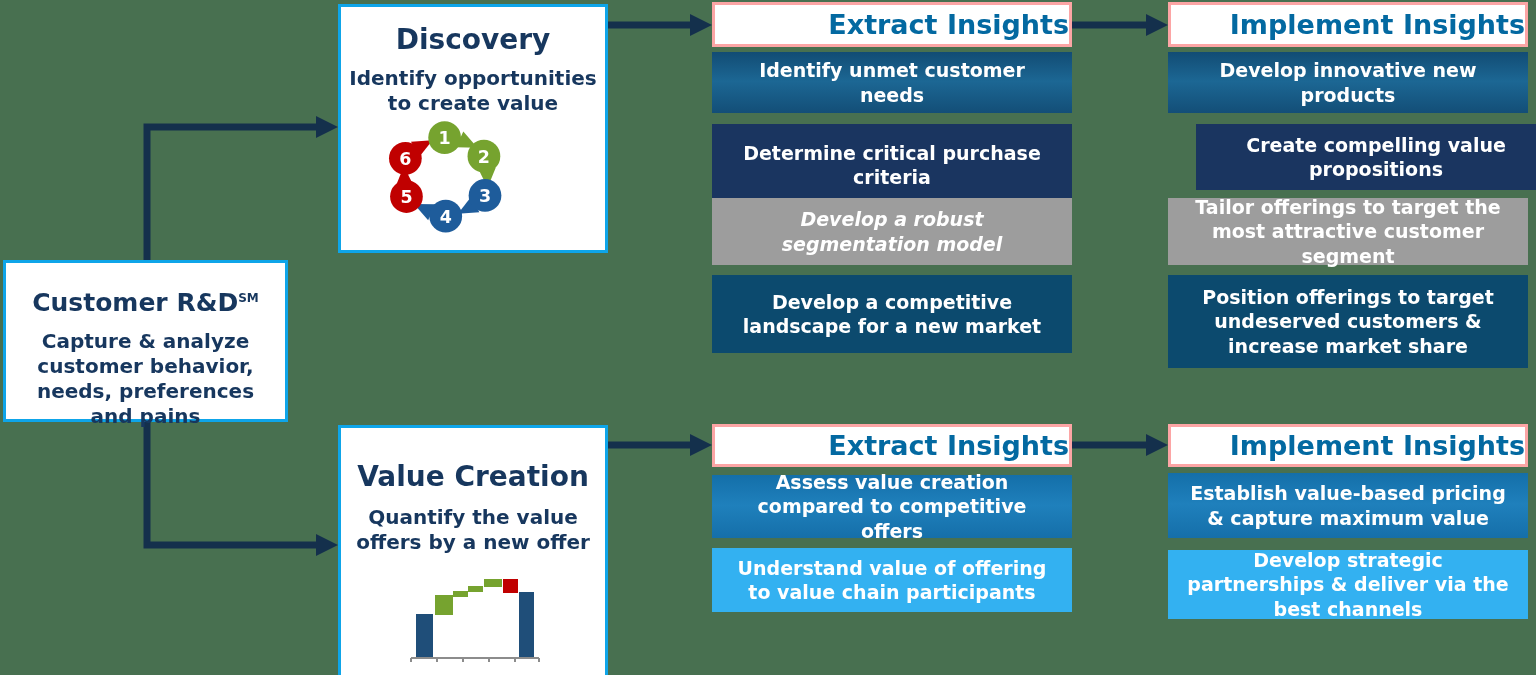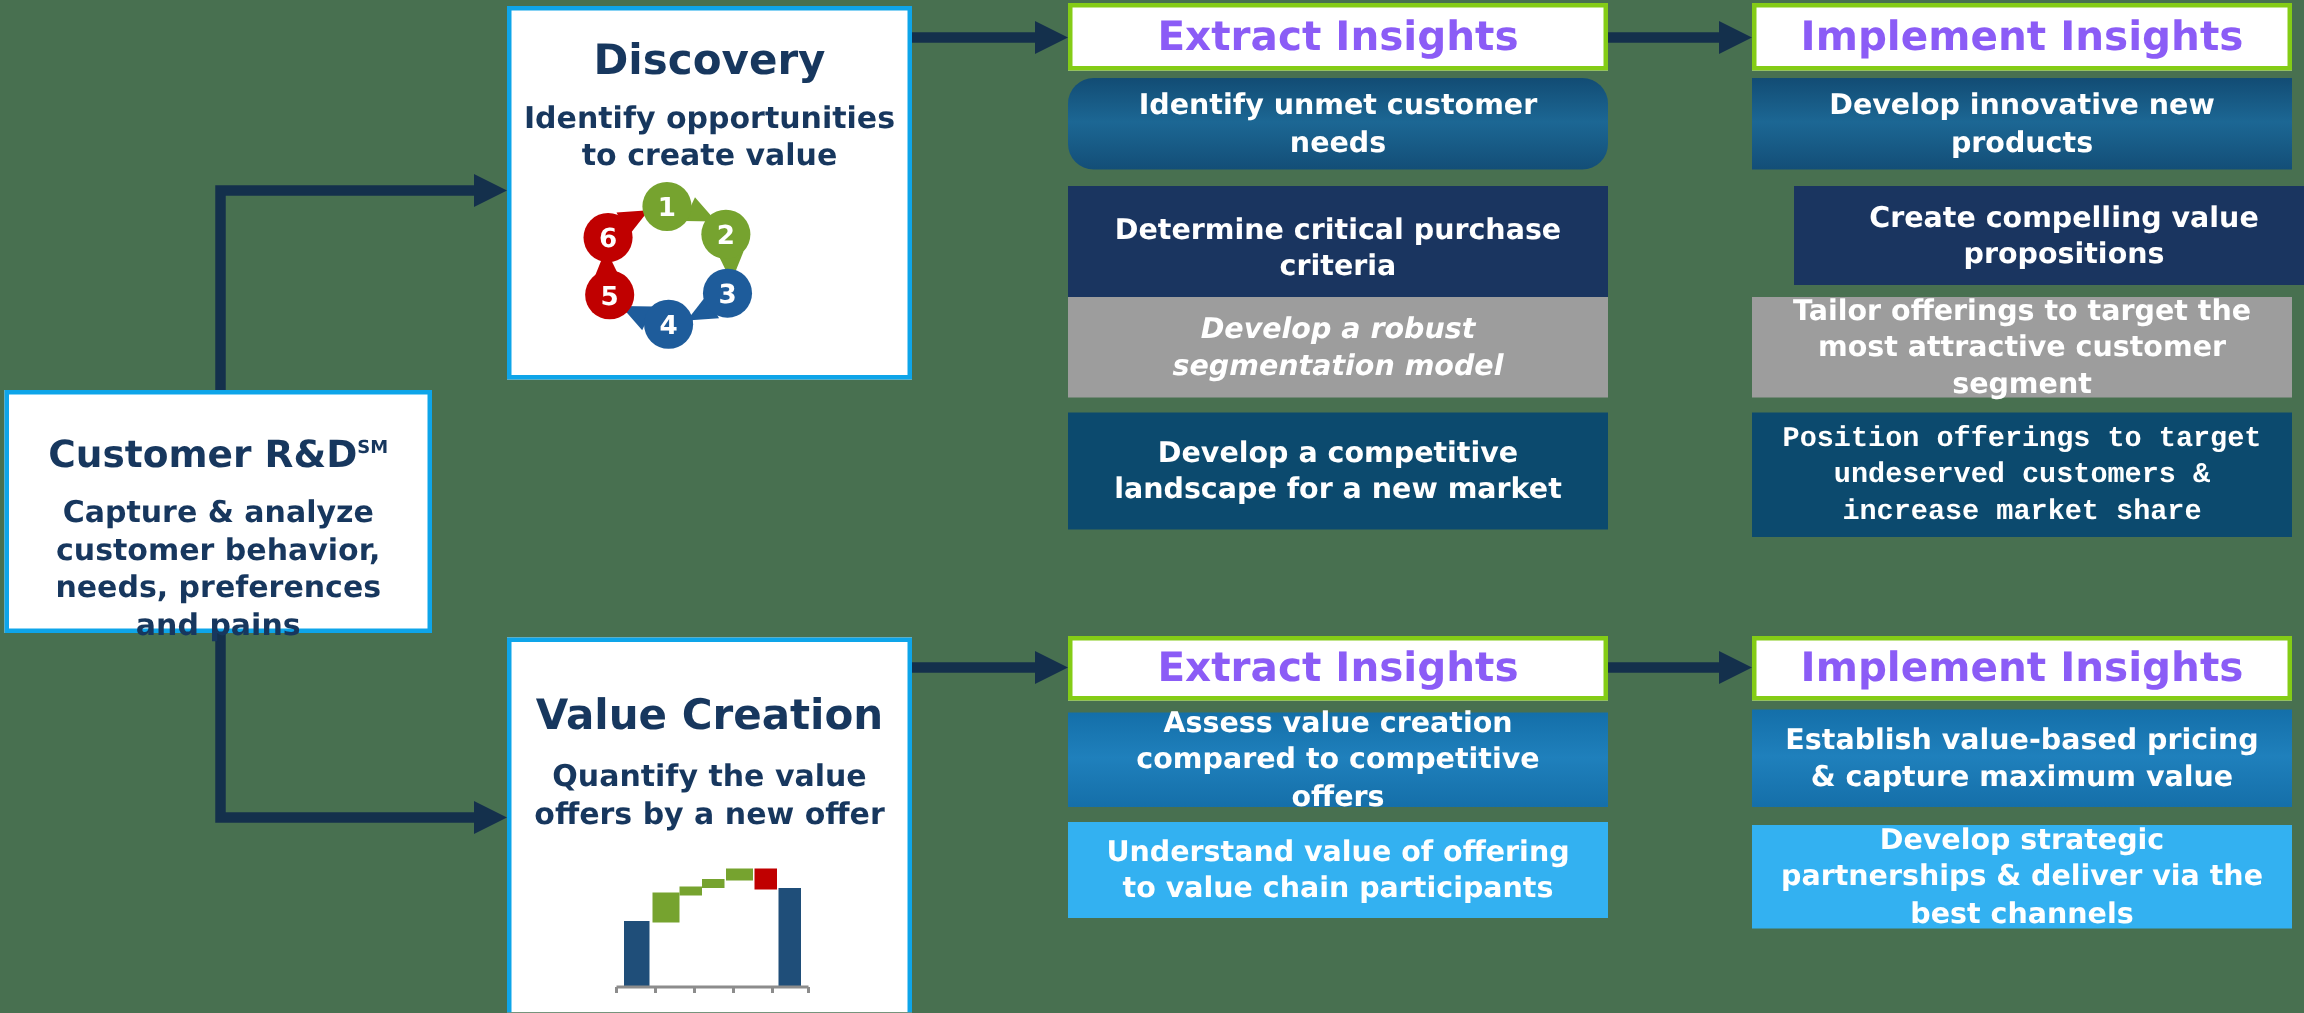--- a/index.html
+++ b/index.html
@@ -14,22 +14,22 @@
   #discovery-box{left:338px;top:4px;width:270px;height:249px;padding-top:18px;}
   #value-box{left:338px;top:425px;width:270px;height:310px;padding-top:34px;}
 
   .big-title{font-weight:bold;font-size:28px;line-height:1.1;}
   #customer-box .big-title{font-size:25px;text-align:center;}
   .big-title sup{font-size:12px;vertical-align:super;}
   .sub-title{font-weight:bold;font-size:20px;line-height:1.25;margin-top:12px;padding:0 8px;}
   #discovery-box .sub-title{margin-top:10px;}
 
   .header-box{position:absolute;box-sizing:border-box;background:#FFFFFF;
-              border:3px solid #84cc16;display:flex;align-items:center;justify-content:center;
-              font-weight:bold;font-size:27px;color:#8b5cf6;z-index:1;}
+              border:3px solid #fca5a5;display:flex;align-items:center;justify-content:flex-end;
+              font-weight:bold;font-size:27px;color:#0369a1;z-index:1;}
   .item{position:absolute;box-sizing:border-box;display:flex;align-items:center;justify-content:center;
         text-align:center;color:#FFFFFF;font-weight:bold;font-size:19px;line-height:1.28;
         padding:0 14px;z-index:1;}
   .c-steel{background:linear-gradient(180deg,#124C74 0%,#1C6794 48%,#134E77 100%);}
   .c-navy{background:#1A3560;}
   .c-gray{background:#9D9D9D;}
   .c-dgray{background:#0c4a6e;}
   .c-mblue{background:linear-gradient(180deg,#146FA9 0%,#1F80BC 48%,#156FA9 100%);}
   .c-lblue{background:#33B1F1;}
 
@@ -112,32 +112,32 @@
         <line x1="146" y1="215" x2="146" y2="219"></line>
         <line x1="172" y1="215" x2="172" y2="219"></line>
         <line x1="196" y1="215" x2="196" y2="219"></line>
       </g>
     </svg>
   </div>
 
   <div class="header-box col-x1" style="top:2px;height:45px;">
     <span>Extract Insights</span>
   </div>
-  <div class="item c-steel col-x1" style="top:52px;height:61px;border-radius:17px;">Identify unmet customer needs</div>
+  <div class="item c-steel col-x1" style="top:52px;height:61px;">Identify unmet customer needs</div>
   <div class="item c-navy col-x1" style="top:124px;height:82px;">Determine critical purchase criteria</div>
   <div class="item c-gray col-x1" style="top:198px;height:67px;font-style:italic;">Develop a robust segmentation model</div>
   <div class="item c-dgray col-x1" style="top:275px;height:78px;">Develop a competitive landscape for a new market</div>
 
   <div class="header-box col-x2" style="top:2px;height:45px;">
     <span>Implement Insights</span>
   </div>
   <div class="item c-steel col-x2" style="top:52px;height:61px;">Develop innovative new products</div>
   <div class="item c-navy col-x2" style="top:124px;height:66px;margin-left:28px;">Create compelling value propositions</div>
   <div class="item c-gray col-x2" style="top:198px;height:67px;">Tailor offerings to target the most attractive customer segment</div>
-  <div class="item c-dgray col-x2" style="top:275px;height:83px;font-family:Liberation Mono, monospace;">Position offerings to target undeserved customers &amp; increase market share</div>
+  <div class="item c-dgray col-x2" style="top:275px;height:93px;">Position offerings to target undeserved customers &amp; increase market share</div>
 
   <div class="header-box col-x1" style="top:424px;height:43px;">
     <span>Extract Insights</span>
   </div>
   <div class="item c-mblue col-x1" style="top:475px;height:63px;">Assess value creation compared to competitive offers</div>
   <div class="item c-lblue col-x1" style="top:548px;height:64px;">Understand value of offering to value chain participants</div>
 
   <div class="header-box col-x2" style="top:424px;height:43px;">
     <span>Implement Insights</span>
   </div>

